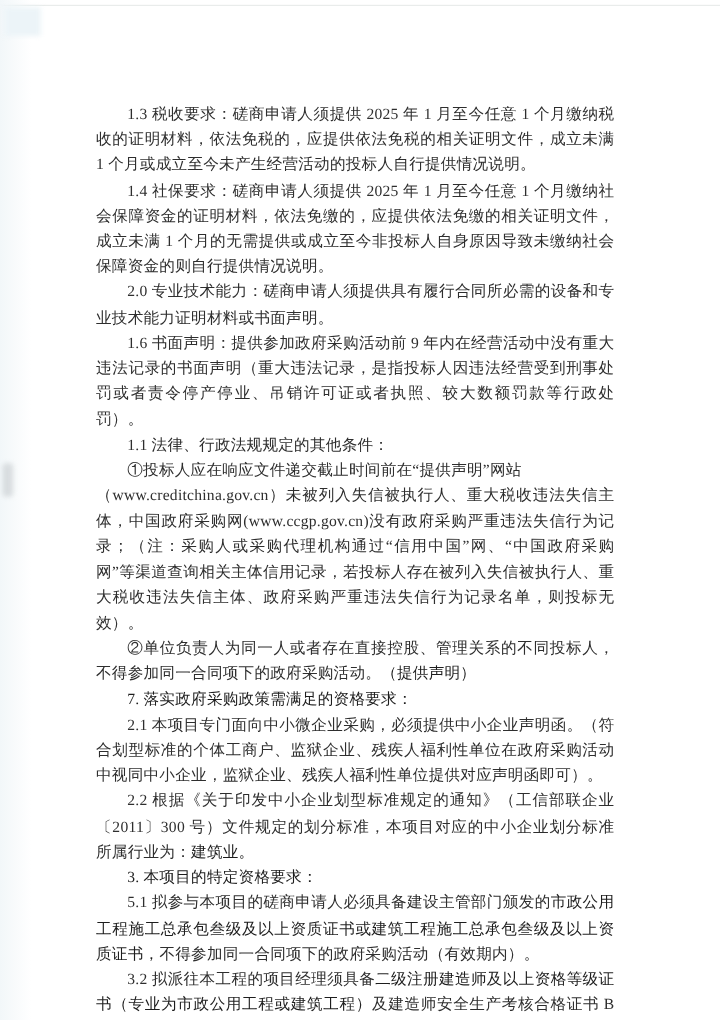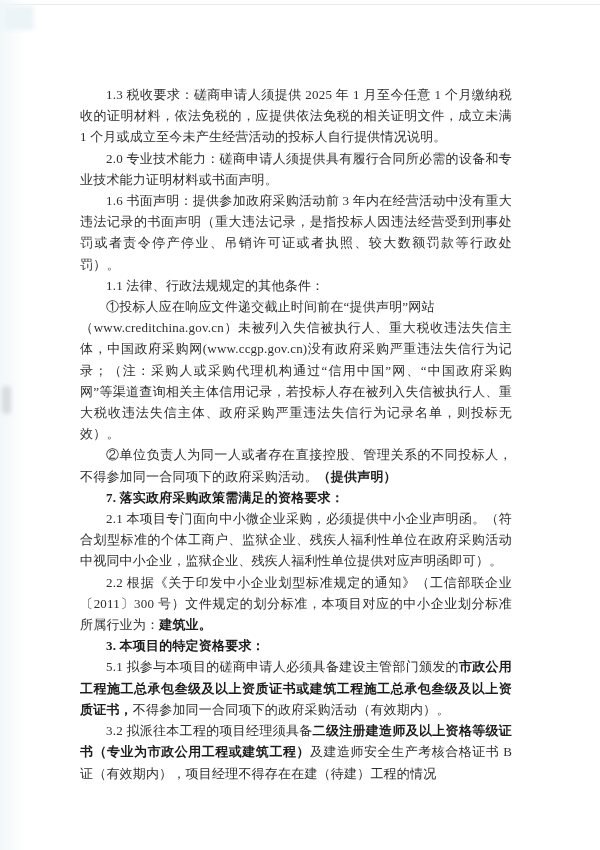--- a/index.html
+++ b/index.html
@@ -51,37 +51,38 @@
     font-size: 13px;
     line-height: 21.2px;
     text-align: justify;
     letter-spacing: 0.2px;
   }
   .doc-body p {
     margin: 0;
     text-indent: 2em;
   }
   .doc-body span.bold {
-    font-weight: bold;
+    font-weight: normal;
     color: #1d1d1d;
     margin-top: 10px;
   }
 </style>
 </head>
 <body>
 
 <div class="scan-top-line"></div>
 <div class="scan-left-strip"></div>
 <div class="scan-corner-patch"></div>
 <div class="scan-smudge"></div>
 
 <div class="doc-body">
     <p><span>1.3 税收要求：磋商申请人须提供 2025 年 1 月至今任意 1 个月缴纳税收的证明材料，依法免税的，应提供依法免税的相关证明文件，成立未满 1 个月或成立至今未产生经营活动的投标人自行提供情况说明。</span></p>
+    <p><span>1.4 社保要求：磋商申请人须提供 2025 年 1 月至今任意 1 个月缴纳社会保障资金的证明材料，依法免缴的，应提供依法免缴的相关证明文件，成立未满 1 个月的无需提供或成立至今非投标人自身原因导致未缴纳社会保障资金的则自行提供情况说明。</span></p>
     <p><span>2.0 专业技术能力：磋商申请人须提供具有履行合同所必需的设备和专业技术能力证明材料或书面声明。</span></p>
-    <p><span>1.6 书面声明：提供参加政府采购活动前 3 年内在经营活动中没有重大违法记录的书面声明（重大违法记录，是指投标人因违法经营受到刑事处罚或者责令停产停业、吊销许可证或者执照、较大数额罚款等行政处罚）。</span></p>
+    <p><span>1.6 书面声明：提供参加政府采购活动前 9 年内在经营活动中没有重大违法记录的书面声明（重大违法记录，是指投标人因违法经营受到刑事处罚或者责令停产停业、吊销许可证或者执照、较大数额罚款等行政处罚）。</span></p>
     <p><span>1.1 法律、行政法规规定的其他条件：</span></p>
     <p><span>①投标人应在响应文件递交截止时间前在“提供声明”网站</span><br><span>（www.creditchina.gov.cn）未被列入失信被执行人、重大税收违法失信主体，中国政府采购网(www.ccgp.gov.cn)没有政府采购严重违法失信行为记录；（注：采购人或采购代理机构通过“信用中国”网、“中国政府采购网”等渠道查询相关主体信用记录，若投标人存在被列入失信被执行人、重大税收违法失信主体、政府采购严重违法失信行为记录名单，则投标无效）。</span></p>
     <p><span>②单位负责人为同一人或者存在直接控股、管理关系的不同投标人，不得参加同一合同项下的政府采购活动。</span><span class="bold">（提供声明）</span></p>
     <p><span class="bold">7. 落实政府采购政策需满足的资格要求：</span></p>
     <p><span>2.1 本项目专门面向中小微企业采购，必须提供中小企业声明函。（符合划型标准的个体工商户、监狱企业、残疾人福利性单位在政府采购活动中视同中小企业，监狱企业、残疾人福利性单位提供对应声明函即可）。</span></p>
     <p><span>2.2 根据《关于印发中小企业划型标准规定的通知》（工信部联企业〔2011〕300 号）文件规定的划分标准，本项目对应的中小企业划分标准所属行业为：</span><span class="bold">建筑业。</span></p>
     <p><span class="bold">3. 本项目的特定资格要求：</span></p>
     <p><span>5.1 拟参与本项目的磋商申请人必须具备建设主管部门颁发的</span><span class="bold">市政公用工程施工总承包叁级及以上资质证书或建筑工程施工总承包叁级及以上资质证书，</span><span>不得参加同一合同项下的政府采购活动（有效期内）。</span></p>
     <p><span>3.2 拟派往本工程的项目经理须具备</span><span class="bold">二级注册建造师及以上资格等级证书（专业为市政公用工程或建筑工程）</span><span>及建造师安全生产考核合格证书 B 证（有效期内），项目经理不得存在在建（待建）工程的情况</span></p>
   </div>

